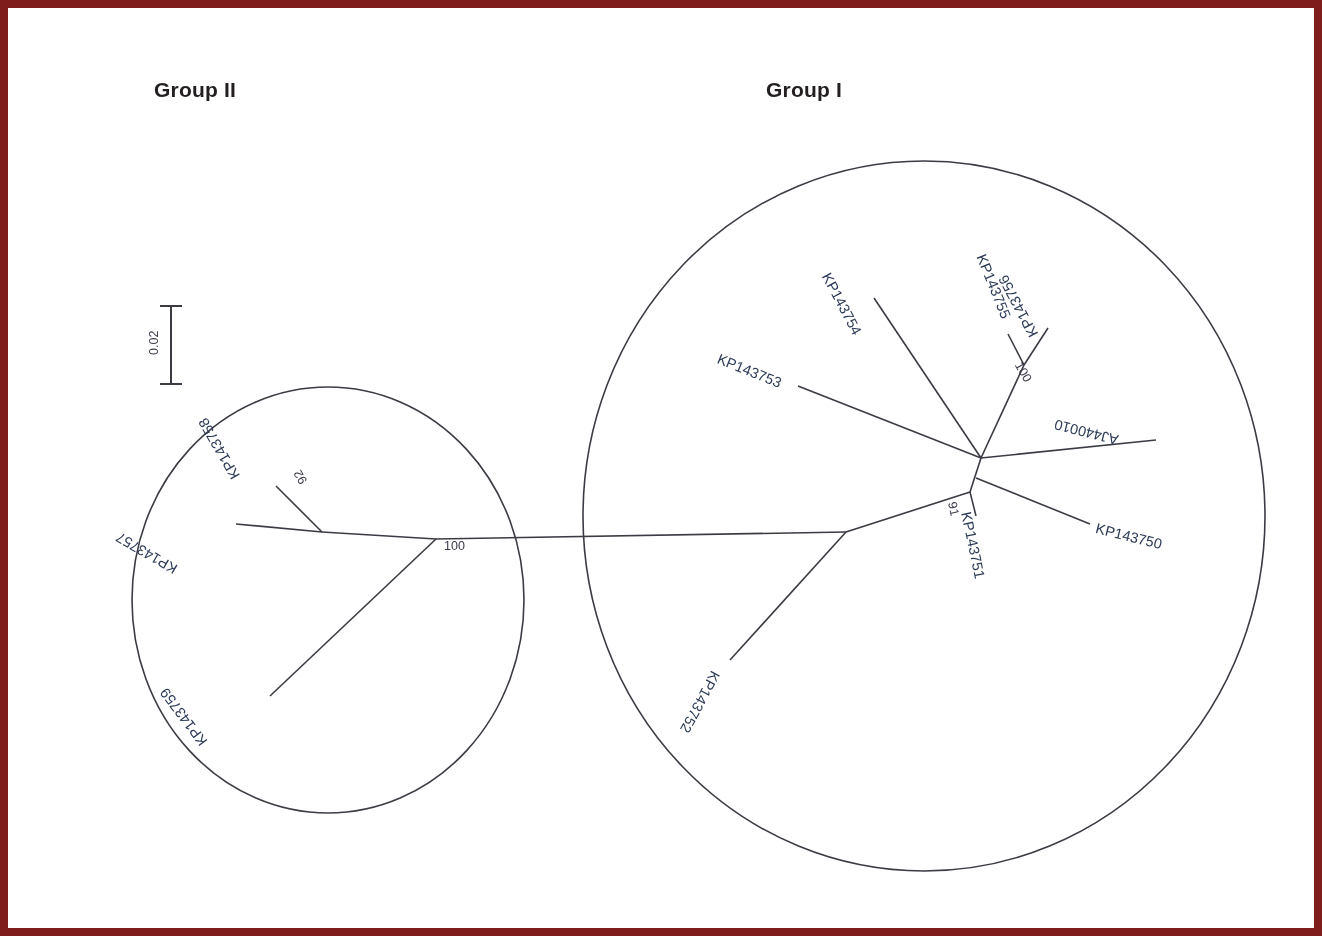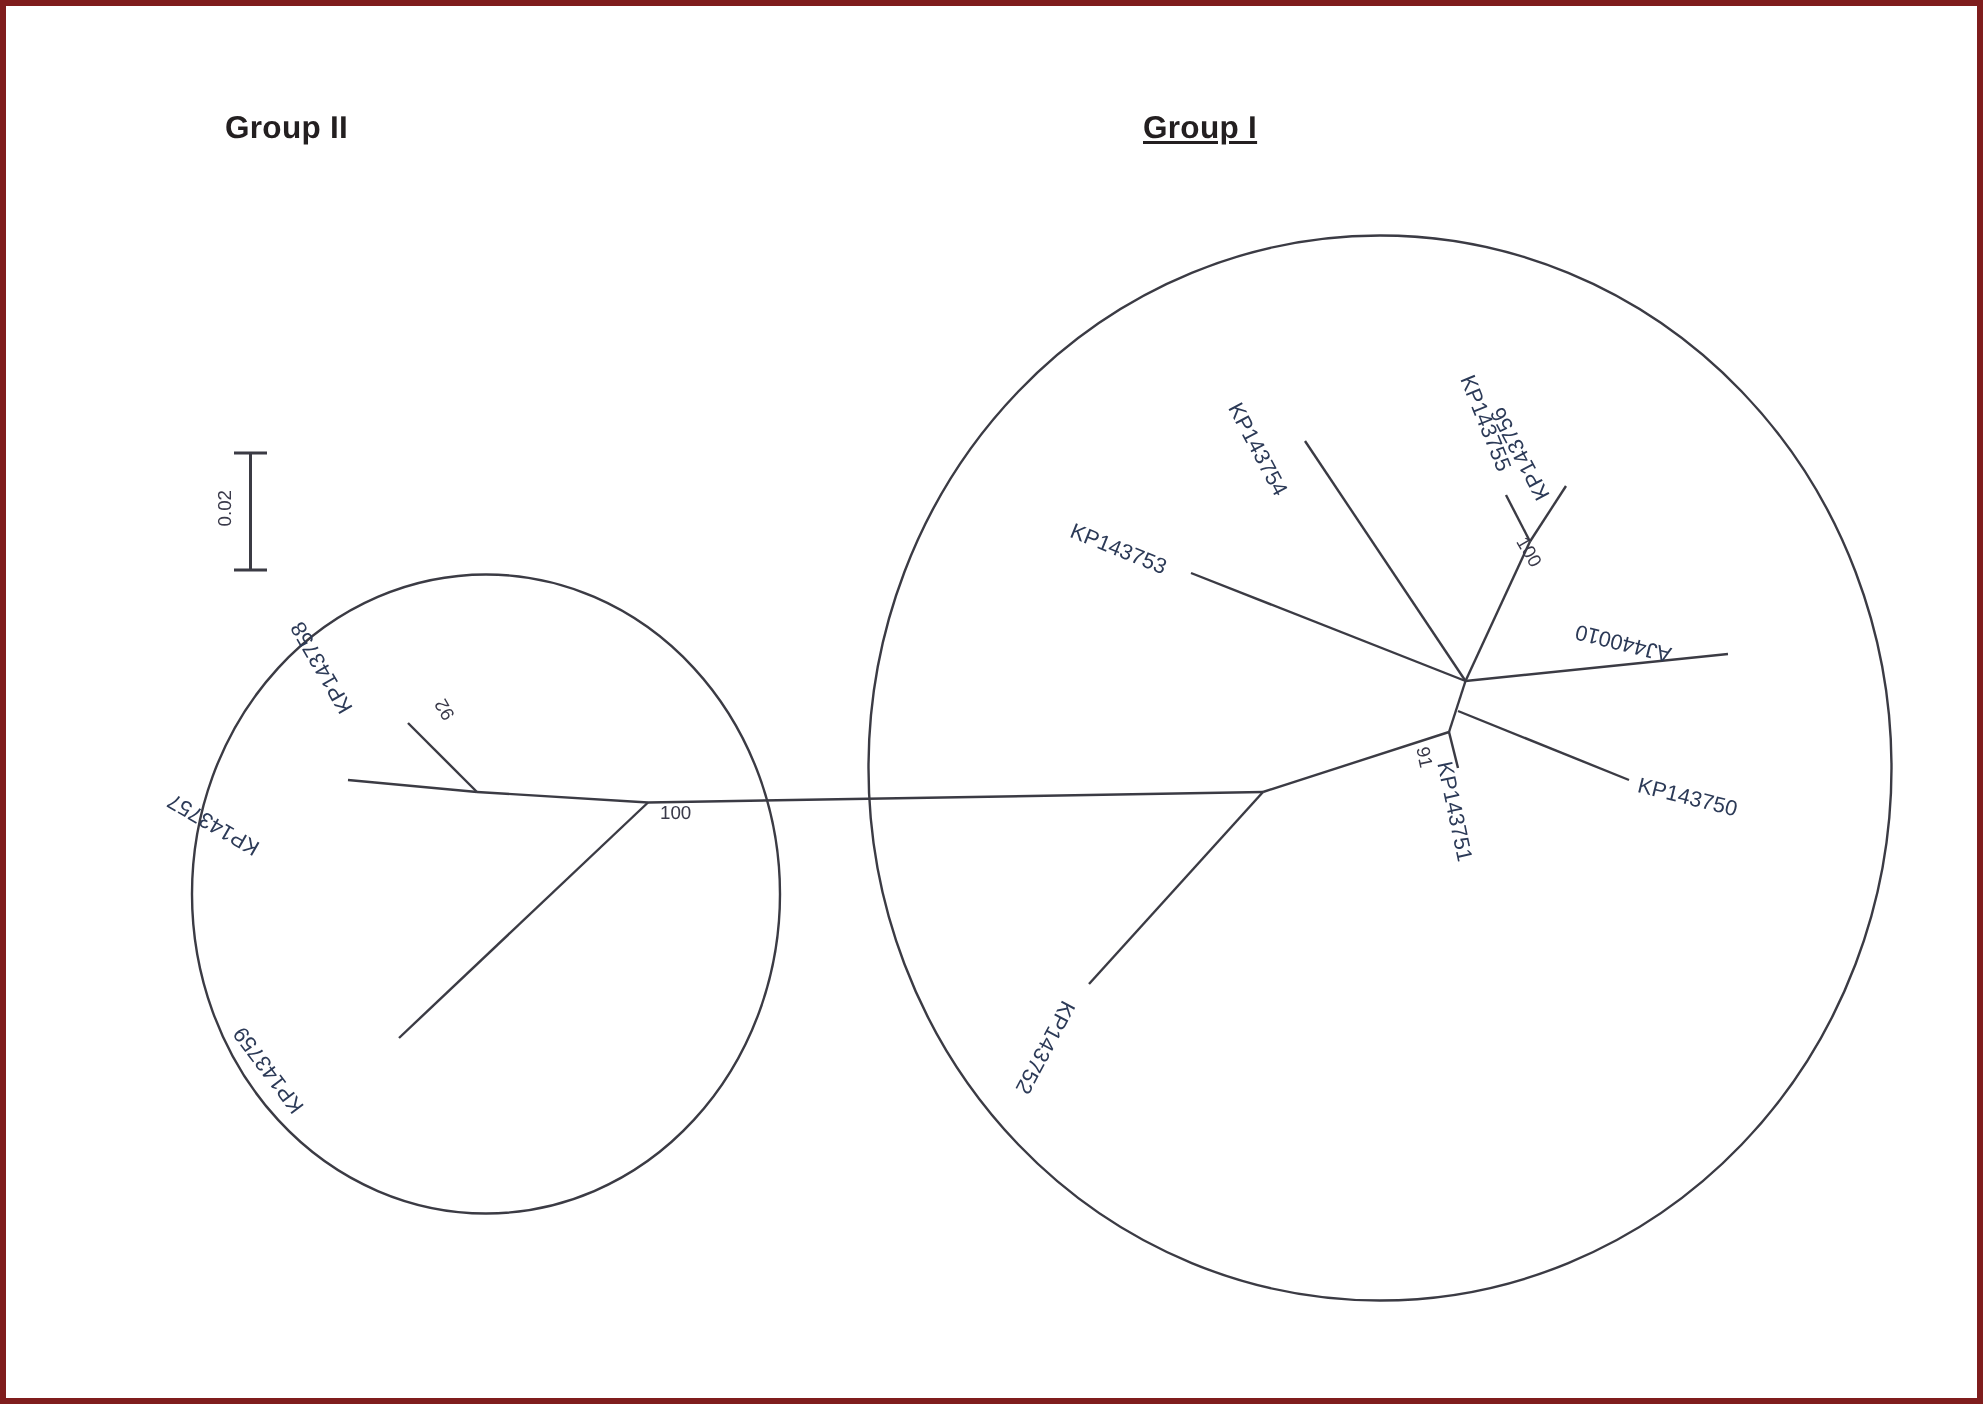--- a/index.html
+++ b/index.html
@@ -1,21 +1,21 @@
 <!DOCTYPE html>
 <html><head>
 <meta charset="utf-8">
 <style>
   html,body{margin:0;padding:0;background:#ffffff;}
   body{font-family:"Liberation Sans",sans-serif;}
-  #page{position:relative;width:1322px;height:936px;background:#ffffff;box-sizing:border-box;border:4px solid #7f1d1d;overflow:hidden;}
+  #page{position:relative;width:1322px;height:936px;background:#ffffff;box-sizing:border-box;border:8px solid #7f1d1d;overflow:hidden;}
   #tree-svg{position:absolute;left:0;top:0;width:1322px;height:936px;}
   .grp-title{position:absolute;font-family:"Liberation Sans",sans-serif;font-weight:bold;font-size:21px;color:#231f20;white-space:nowrap;letter-spacing:0.2px;}
   #group2-title{left:146px;top:70px;}
-  #group1-title{left:758px;top:70px;text-decoration:underline;}
+  #group1-title{left:758px;top:70px;}
   .taxon{position:absolute;font-family:"Liberation Sans",sans-serif;font-size:14.5px;color:#2c3a57;white-space:nowrap;transform-origin:0 50%;}
   .boot{position:absolute;font-family:"Liberation Sans",sans-serif;font-size:12.5px;color:#3a3a4a;white-space:nowrap;transform-origin:0 50%;}
   .scale-lbl{position:absolute;font-family:"Liberation Sans",sans-serif;font-size:12.5px;color:#3a3a4a;white-space:nowrap;transform-origin:0 50%;}
 </style>
 </head>
 <body>
 
 <div id="page">
 
   <svg id="tree-svg" viewBox="0 0 1322 936" preserveAspectRatio="none" xmlns="http://www.w3.org/2000/svg">

